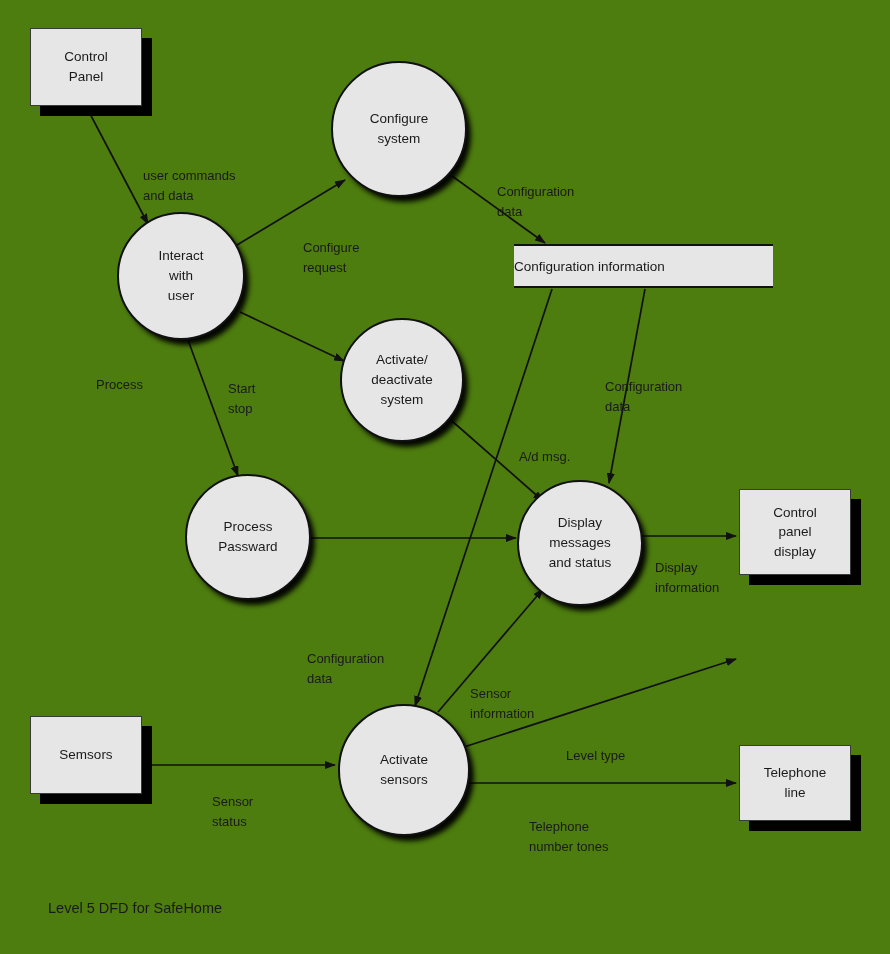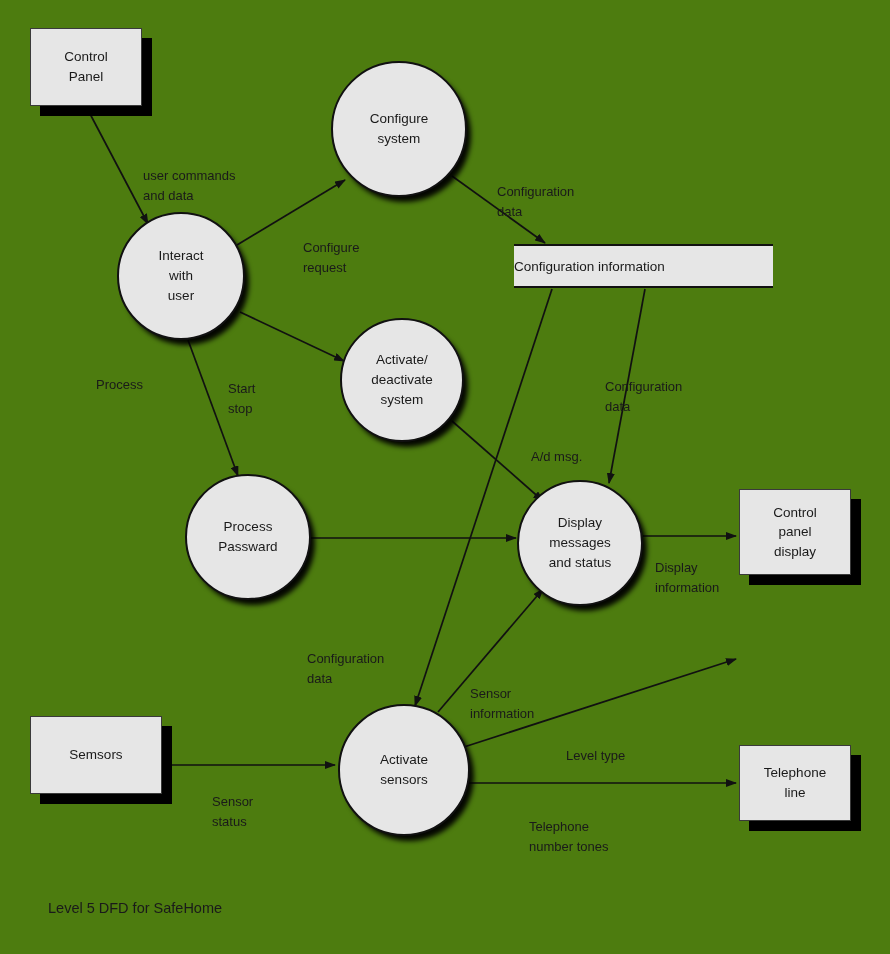--- a/index.html
+++ b/index.html
@@ -147,21 +147,21 @@
 panel
 display</span>
   </div>
 
 
   <div class="entity" style="left:739px; top:745px; width:112px; height:76px;">
     <span class="nowrap">Telephone
 line</span>
   </div>
 
-  <div class="entity" style="left:30px; top:716px; width:132px; height:78px;">
+  <div class="entity" style="left:30px; top:716px; width:112px; height:78px;">
     <span class="nowrap">Semsors</span>
   </div>
 
   <div class="process" style="left:331px; top:61px; width:136px; height:136px;">
     <span class="nowrap">Configure
 system</span>
   </div>
 
   <div class="process" style="left:117px; top:212px; width:128px; height:128px;">
     <span class="nowrap">Interact
@@ -213,21 +213,21 @@
   <div class="flow-label" style="left:228px; top:359px; width:56px;">
     <span>Start
 stop</span>
   </div>
 
   <div class="flow-label" style="left:96px; top:355px; width:76px;">
     <span>Process</span>
   </div>
 
 
-  <div class="flow-label" style="left:519px; top:427px; width:66px;margin-left:12px;">
+  <div class="flow-label" style="left:519px; top:427px; width:66px;">
     <span>A/d msg.</span>
   </div>
 
   <div class="flow-label" style="left:605px; top:357px; width:100px;">
     <span>Configuration
 data</span>
   </div>
 
   <div class="flow-label" style="left:307px; top:629px; width:100px;">
     <span>Configuration

